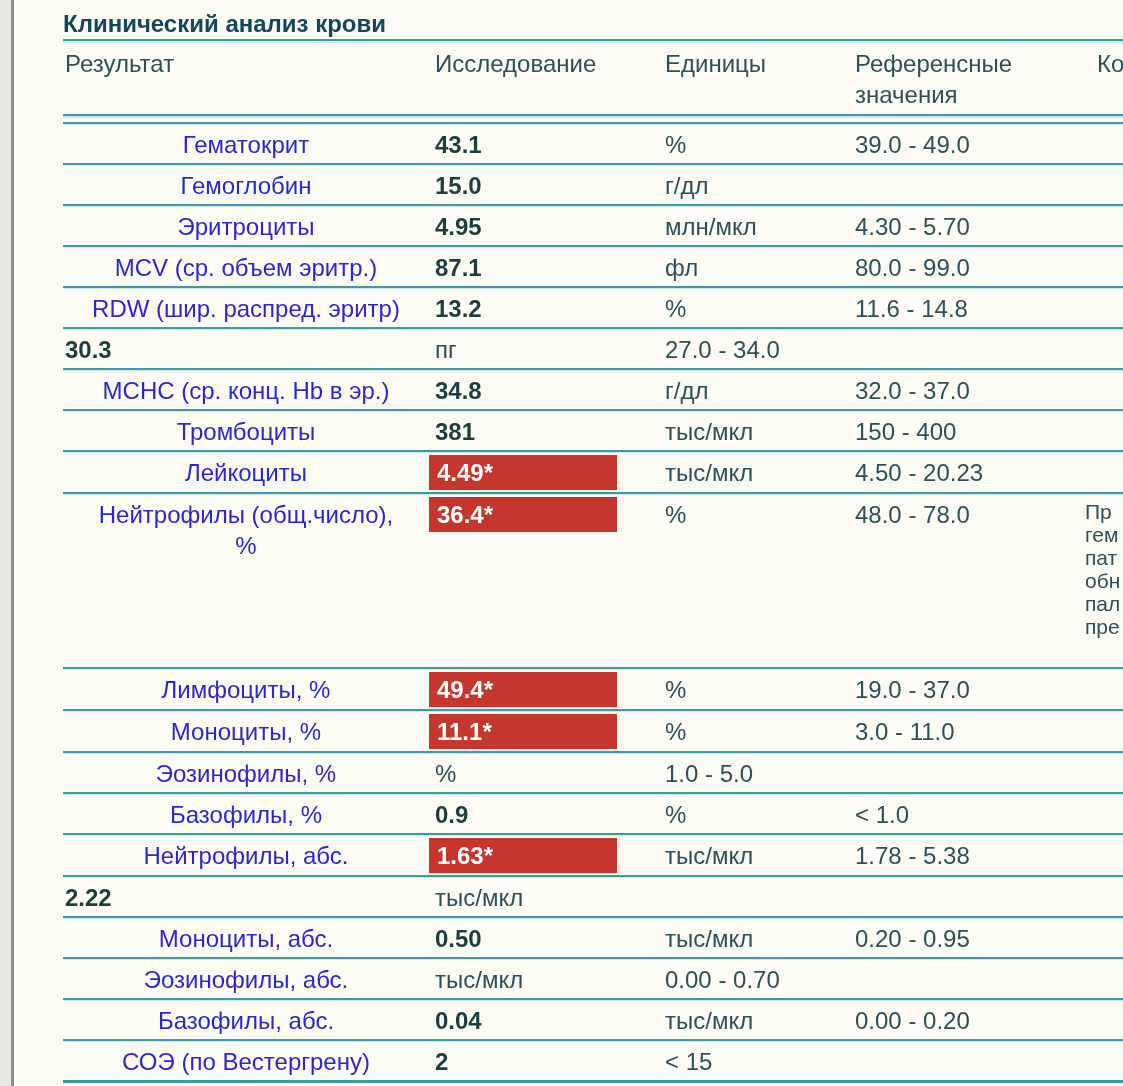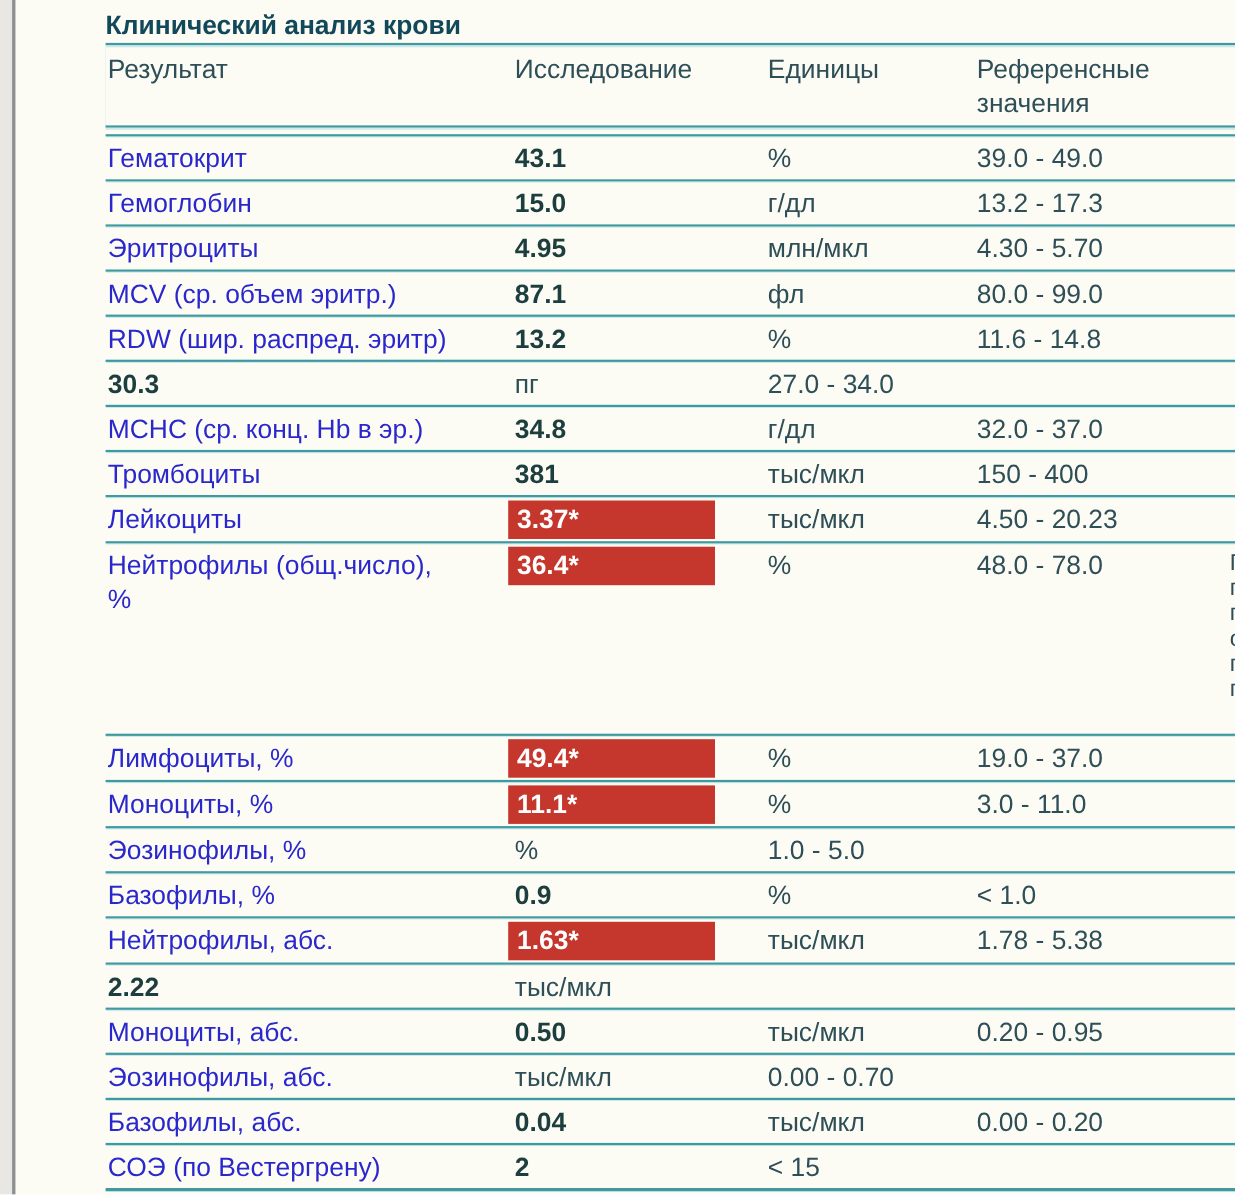--- a/index.html
+++ b/index.html
@@ -8,21 +8,21 @@
     width:1123px;height:1086px;
     overflow:hidden;
     background:var(--page_bg,#fdfcf4);
     font-family:"Liberation Sans","DejaVu Sans",sans-serif;
     color:var(--body_text,#2e4f58);
   }
   .left-strip{
     position:absolute;left:0;top:0;bottom:0;width:11px;
     background:#e8e7e3;border-right:3px solid #8d9090;
   }
-  .content{margin-left:96px;}
+  .content{margin-left:63px;}
   .page-title{
     margin:0;padding-top:10px;
     font-size:24px;line-height:28px;font-weight:bold;
     color:var(--title_color,#11495a);
   }
   .title-rule{height:2px;background:var(--accent,#3e99a1);box-shadow:0 2px 0 var(--accent_light,#cde9ea);margin-top:1px;}
   .thead,.row{display:grid;grid-template-columns:370px 230px 190px 230px 1fr;}
   .thead{
     padding-top:7px;min-height:57px;box-sizing:border-box;
     border-bottom:2px solid var(--accent,#3e99a1);
@@ -33,21 +33,21 @@
   .thead .col-comment{padding-left:14px;white-space:nowrap;overflow:visible;}
   #rows{margin-top:6px;border-bottom:3px solid var(--accent,#3e99a1);}
   .row{
     min-height:41px;box-sizing:border-box;
     border-top:2px solid var(--accent,#3e99a1);
     box-shadow:inset 0 1px 0 var(--accent_light,#cde9ea);
     overflow:hidden;
   }
   .row.tall{min-height:175px;}
   .cell{padding:5px 6px 2px 2px;font-size:24px;line-height:31px;}
-  .cell-test{color:var(--test_blue,#2a28cd);white-space:pre-line;}
+  .cell-test{color:var(--test_blue,#2a28cd);white-space:pre-line;text-align:center;}
   .cell-result{color:var(--result_dark,#1c3e3e);font-weight:bold;}
   .cell-units,.cell-reference{color:var(--body_text,#2e4f58);}
   .cell-comment{padding:6px 0 0 2px;font-size:21px;line-height:23px;white-space:nowrap;}
   .flag-box{
     display:inline-block;box-sizing:border-box;
     min-width:188px;margin:-2px 0 0 -6px;padding:2px 6px 2px 8px;
     background:var(--flag_red,#c5362c);color:#ffffff;font-weight:bold;
   }
 </style>
 </head>
@@ -70,21 +70,20 @@
           <div class="cell cell-test">Гематокрит</div>
           <div class="cell cell-result">43.1</div>
           <div class="cell cell-units">%</div>
           <div class="cell cell-reference">39.0 - 49.0</div>
           <div class="cell cell-comment"></div>
         </div>
         <div class="row">
           <div class="cell cell-test">Гемоглобин</div>
           <div class="cell cell-result">15.0</div>
           <div class="cell cell-units">г/дл</div>
-          <div class="cell cell-reference">13.2 - 17.3</div>
           <div class="cell cell-comment"></div>
         </div>
         <div class="row">
           <div class="cell cell-test">Эритроциты</div>
           <div class="cell cell-result">4.95</div>
           <div class="cell cell-units">млн/мкл</div>
           <div class="cell cell-reference">4.30 - 5.70</div>
           <div class="cell cell-comment"></div>
         </div>
         <div class="row">
@@ -116,21 +115,21 @@
         </div>
         <div class="row">
           <div class="cell cell-test">Тромбоциты</div>
           <div class="cell cell-result">381</div>
           <div class="cell cell-units">тыс/мкл</div>
           <div class="cell cell-reference">150 - 400</div>
           <div class="cell cell-comment"></div>
         </div>
         <div class="row">
           <div class="cell cell-test">Лейкоциты</div>
-          <div class="cell cell-result"><span class="flag-box">3.37*</span></div>
+          <div class="cell cell-result"><span class="flag-box">4.49*</span></div>
           <div class="cell cell-units">тыс/мкл</div>
           <div class="cell cell-reference">4.50 - 20.23</div>
           <div class="cell cell-comment"></div>
         </div>
         <div class="row tall">
           <div class="cell cell-test">Нейтрофилы (общ.число),
 %</div>
           <div class="cell cell-result"><span class="flag-box">36.4*</span></div>
           <div class="cell cell-units">%</div>
           <div class="cell cell-reference">48.0 - 78.0</div>

